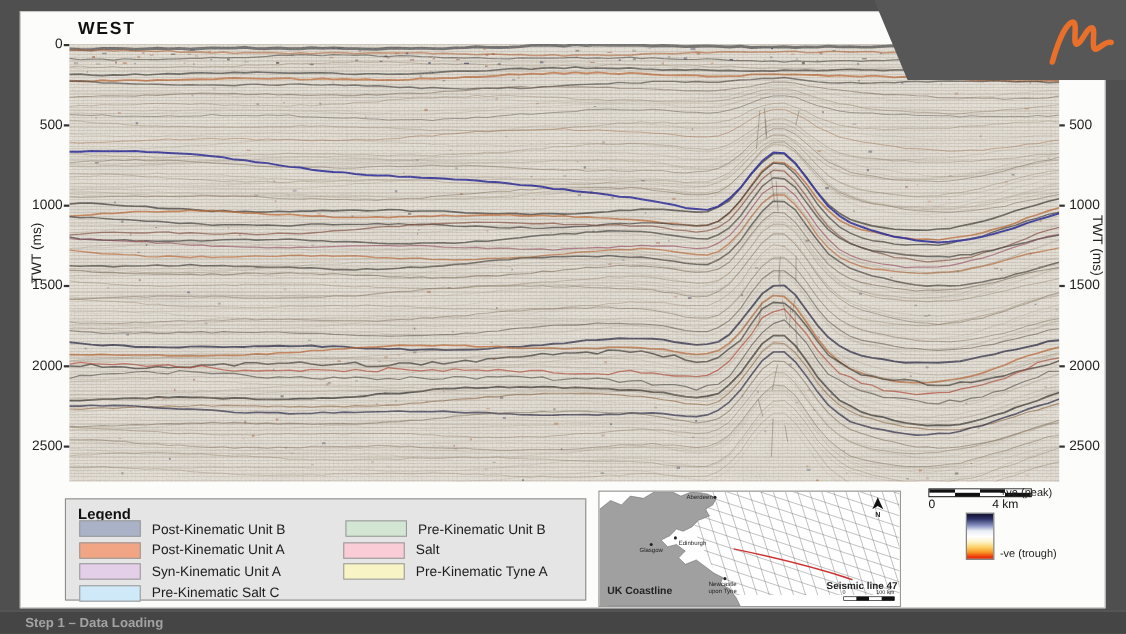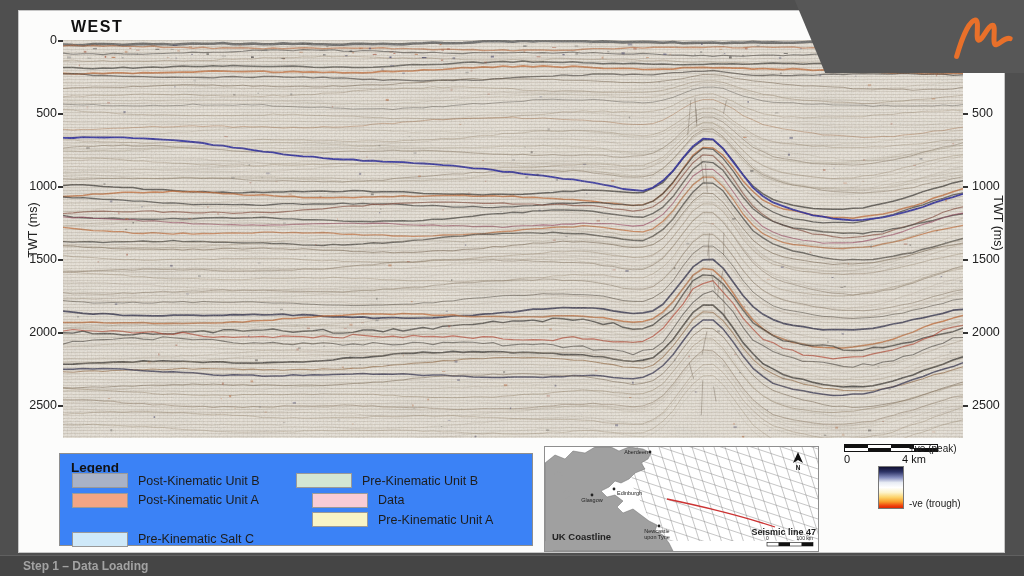--- a/index.html
+++ b/index.html
@@ -15,21 +15,21 @@
        repeating-linear-gradient(180deg, rgba(105,88,66,.14) 0px, rgba(105,88,66,.14) 1px, rgba(0,0,0,0) 1px, rgba(0,0,0,0) 3px),
        repeating-linear-gradient(90deg, rgba(120,105,85,.05) 0px, rgba(120,105,85,.05) 1px, rgba(0,0,0,0) 1px, rgba(0,0,0,0) 4px);}
   .tick-label{position:absolute;font-size:12.5px;color:#222;line-height:14px;}
   .tick-label.left{width:30px;text-align:right;left:8px;}
   .tick-label.right{left:953px;text-align:left;width:40px;}
   .tickmark{position:absolute;width:5px;height:1.5px;background:#333;}
   .axis-title{position:absolute;font-size:12.5px;color:#222;width:60px;text-align:center;}
   .axis-title.left{left:-16px;top:212px;transform:rotate(-90deg);}
   .axis-title.right{left:949px;top:205px;transform:rotate(90deg);}
   .legend-panel{position:absolute;left:40px;top:442px;width:474px;height:93px;
-     border:1px solid #8e8e8e;background:#3b82f6;box-sizing:border-box;}
+     border:1px solid #8e8e8e;background:#e5e5e5;box-sizing:border-box;}
   .legend-title{position:absolute;left:11px;top:6px;font-size:13.5px;font-weight:bold;color:#111;}
   .legend-row{position:absolute;display:flex;align-items:center;gap:10px;}
   .swatch{width:56px;height:15px;border:1px solid #999;box-sizing:border-box;flex:none;}
   .legend-label{font-size:12.5px;color:#1d1d1d;white-space:nowrap;}
   .map-panel{position:absolute;left:525px;top:435px;width:275px;height:106px;border:1px solid #8e8e8e;
      background:#fff;box-sizing:border-box;overflow:hidden;}
   .map-panel svg{display:block;font-family:"Liberation Sans",sans-serif;}
   .kmbar{position:absolute;left:825px;top:433px;width:92px;border:1px solid #111;box-sizing:content-box;}
   .kmbar .r1{height:3px;background:repeating-linear-gradient(90deg,#111 0 23px,#fff 23px 46px);}
   .kmbar .r2{height:3px;background:repeating-linear-gradient(90deg,#fff 0 23px,#111 23px 46px);}
@@ -561,35 +561,39 @@
     <div class="legend-panel" id="legend">
       <div class="legend-title">Legend</div>
     <div class="legend-row" style="left: 12px; top: 19px;">
           <div class="swatch" style="background: rgb(169, 178, 198);"></div>
           <div class="legend-label">Post-Kinematic Unit B</div>
         </div>
         <div class="legend-row" style="left: 12px; top: 38.5px;">
           <div class="swatch" style="background: rgb(242, 165, 132);"></div>
           <div class="legend-label">Post-Kinematic Unit A</div>
         </div>
+        <div class="legend-row" style="left: 12px; top: 58px;">
+          <div class="swatch" style="background: rgb(227, 207, 231);"></div>
+          <div class="legend-label">Syn-Kinematic Unit A</div>
+        </div>
         <div class="legend-row" style="left: 12px; top: 77.5px;">
           <div class="swatch" style="background: rgb(207, 233, 249);"></div>
           <div class="legend-label">Pre-Kinematic Salt C</div>
         </div>
-        <div class="legend-row" style="left: 236px; top: 19px;">
+        <div class="legend-row" style="left: 254px; top: 19px;">
           <div class="swatch" style="background: rgb(211, 230, 211);"></div>
           <div class="legend-label">Pre-Kinematic Unit B</div>
         </div>
         <div class="legend-row" style="left: 252px; top: 38.5px;">
           <div class="swatch" style="background: rgb(249, 204, 214);"></div>
-          <div class="legend-label">Data</div>
+          <div class="legend-label">Salt</div>
         </div>
         <div class="legend-row" style="left: 252px; top: 58px;">
           <div class="swatch" style="background: rgb(248, 244, 198);"></div>
-          <div class="legend-label">Pre-Kinematic Unit A</div>
+          <div class="legend-label">Pre-Kinematic Tyne A</div>
         </div>
       </div>
 
     <div class="map-panel">
       <svg id="mapsvg" width="273" height="104" viewBox="0 0 273 104">
           <rect x="0" y="0" width="273" height="104" fill="#ffffff"></rect>
           <defs>
             <clipPath id="gridclip">
               <polygon points="90,0 273,0 273,94 116,94 86,36"></polygon>
             </clipPath>

